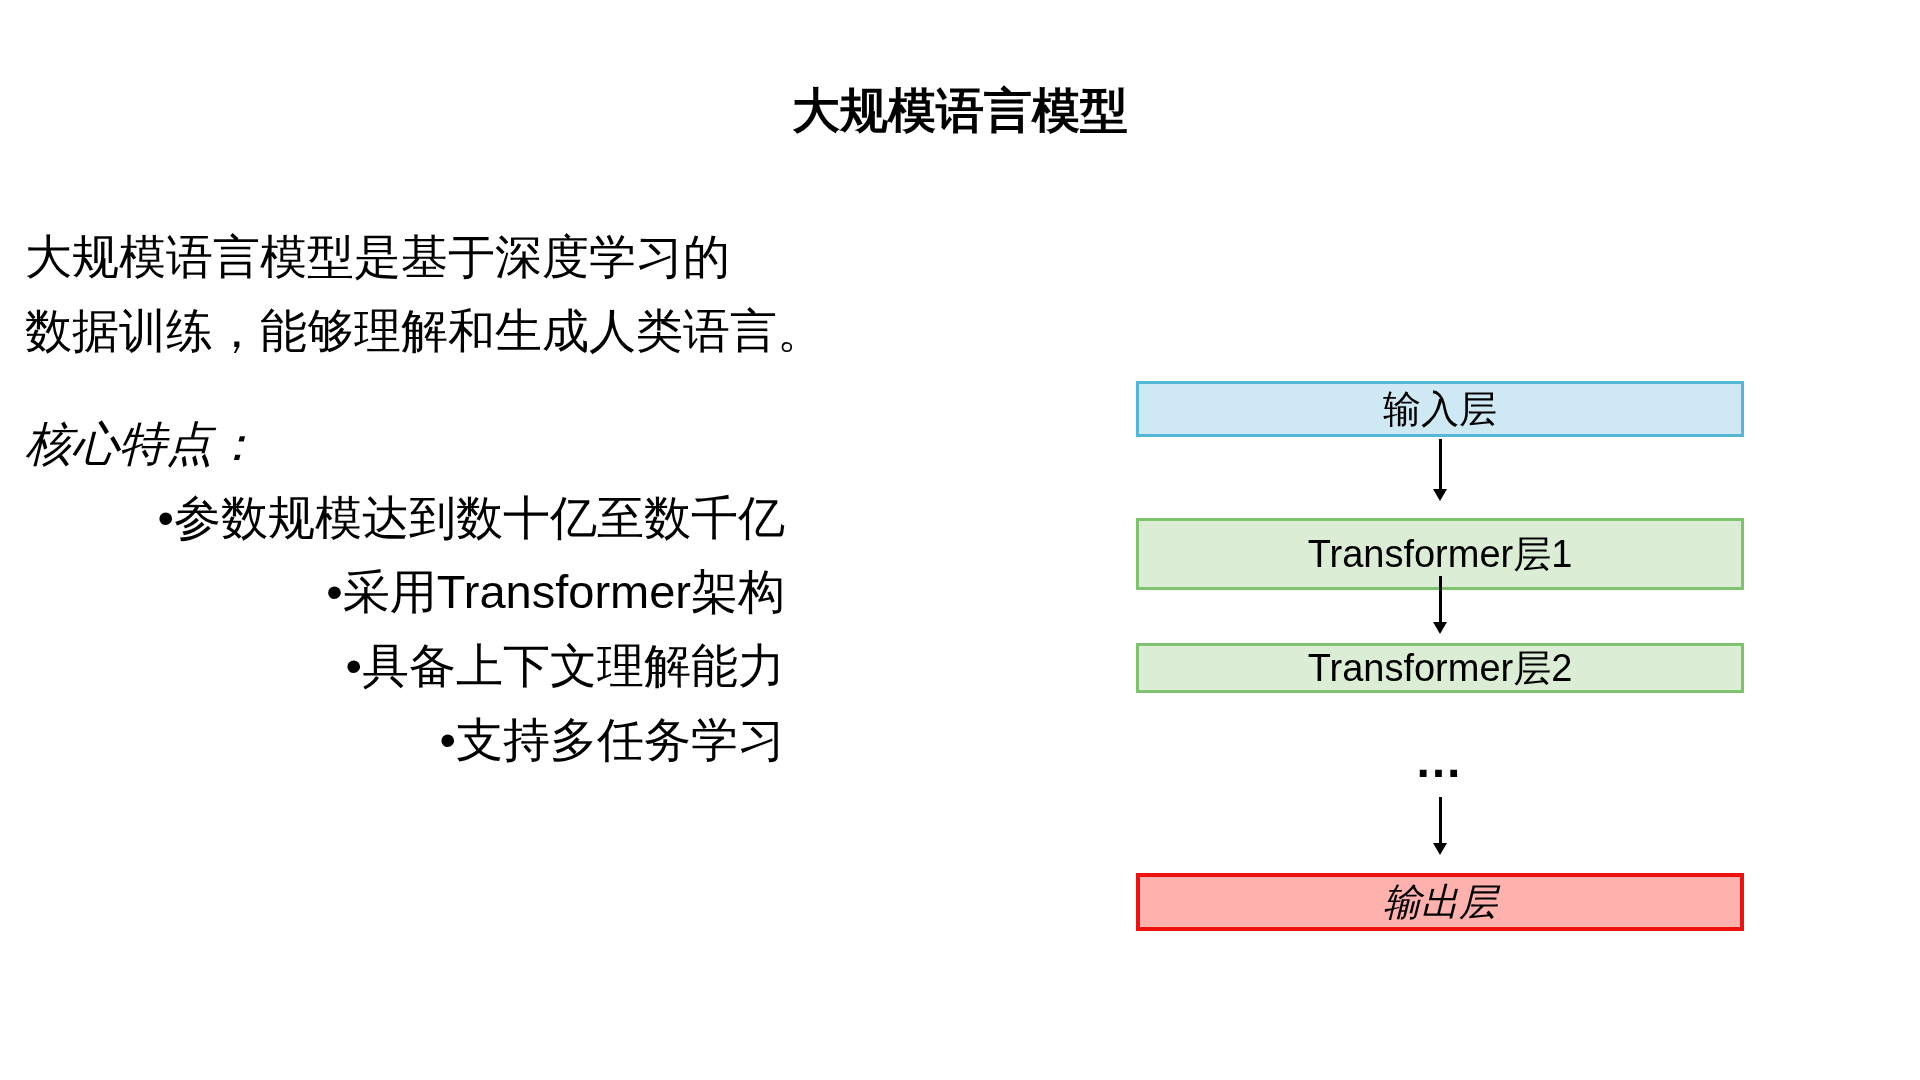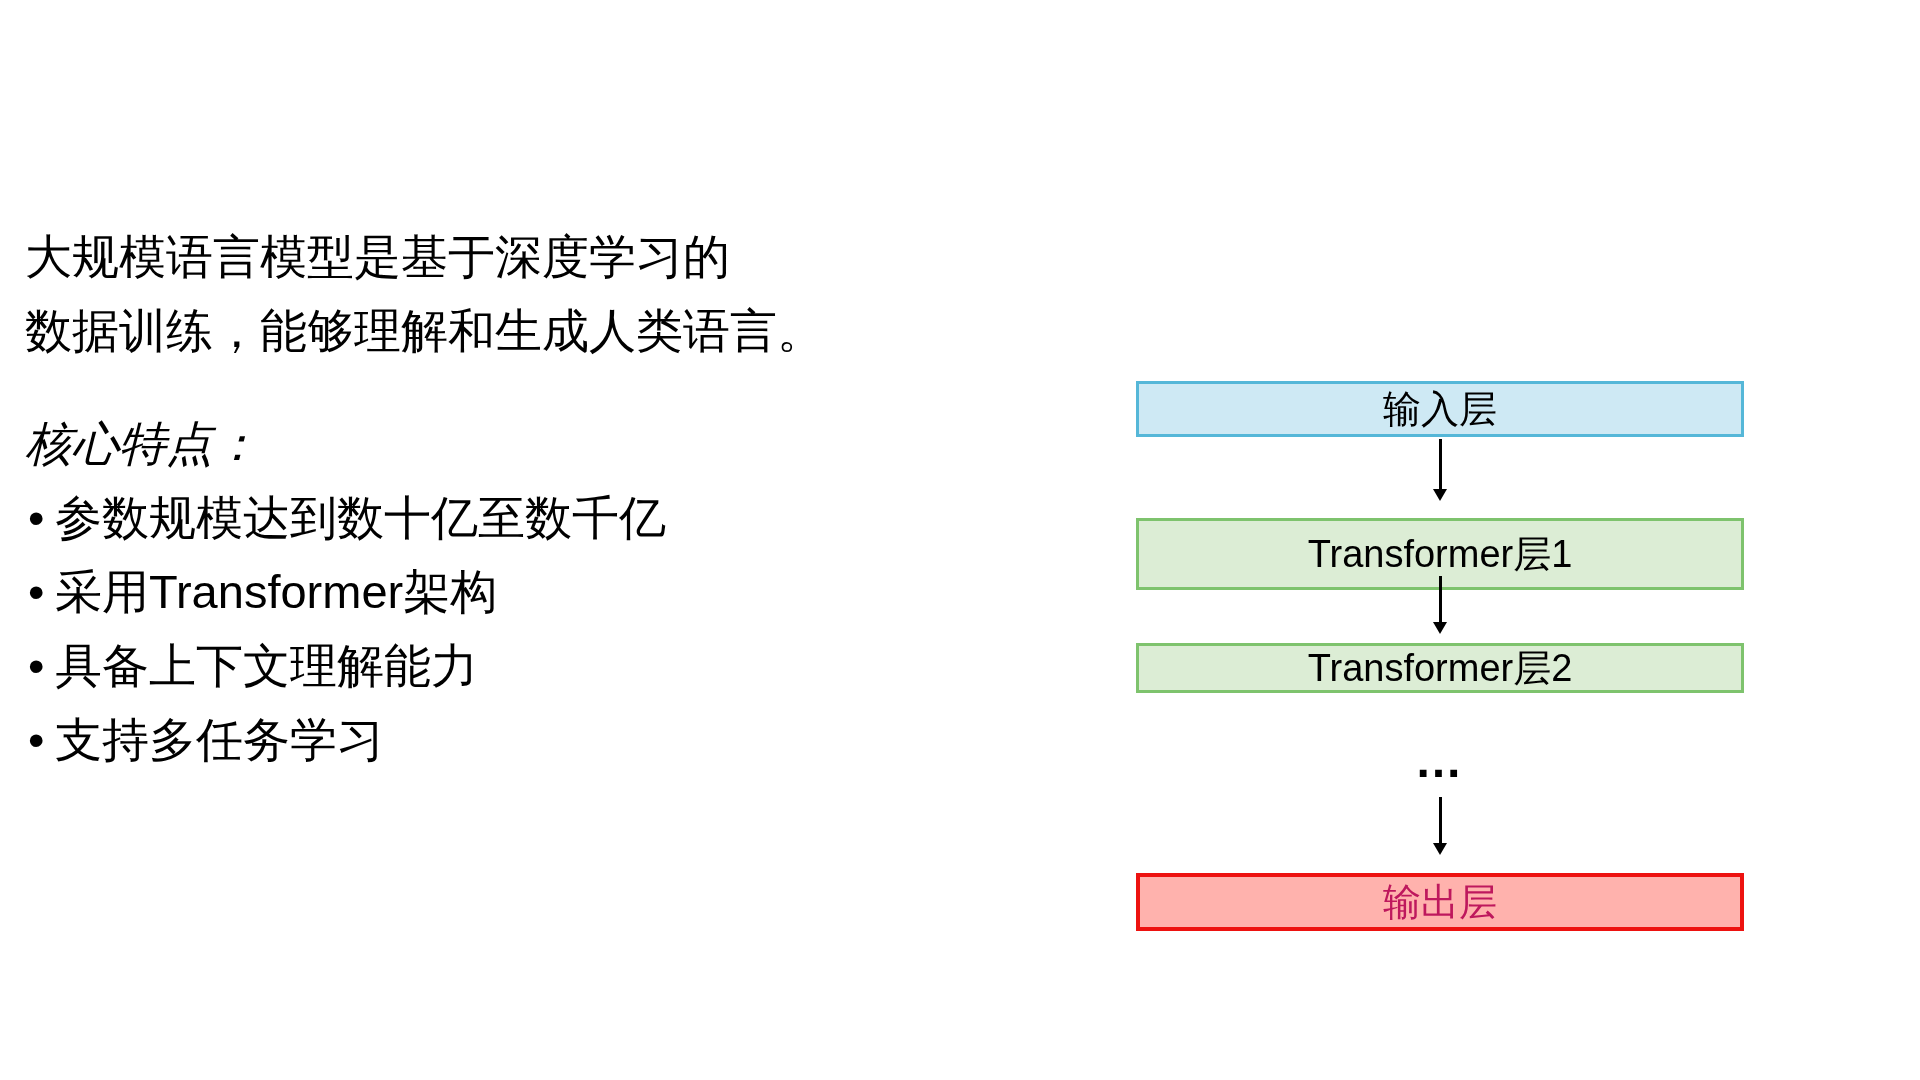--- a/index.html
+++ b/index.html
@@ -42,20 +42,21 @@
     font-style: italic;
   }
   ul.features-list {
     list-style: none;
     margin: 0;
     padding: 0 0 0 3px;
   }
   ul.features-list li {
     line-height: 74px;
     white-space: nowrap;
+    text-align: right;
   }
   ul.features-list li::before {
     content: "\2022";
     display: inline-block;
     width: 27px;
     font-size: 47px;
   }
   .diagram {
     position: absolute;
     left: 1136px;
@@ -114,20 +115,21 @@
     font-weight: 700;
     letter-spacing: 3px;
     line-height: 52px;
   }
 </style>
 </head>
 <body>
 
 <main class="slide">
 
+  <h1 class="page-title">大规模语言模型</h1>
 
   <section class="left-block">
     <div class="intro-line">大规模语言模型是基于深度学习的</div>
     <div class="intro-line">数据训练，能够理解和生成人类语言。</div>
 
     <div class="features-heading">核心特点：</div>
 
     <ul class="features-list">
       <li><span>参数规模达到数十亿至数千亿</span></li>
       <li><span>采用Transformer架构</span></li>
@@ -160,19 +162,19 @@
       <span>Transformer层2</span>
     </div>
 
     <div class="ellipsis">…</div>
 
     <div class="arrow arrow-3">
       <div class="shaft"></div>
       <div class="head"></div>
     </div>
 
-    <div class="node node-output" style="background-color: rgb(255, 178, 173); border-color: rgb(237, 18, 16); color: #be185d;">
+    <div class="node node-output" style="background-color: rgb(255, 178, 173); border-color: rgb(237, 18, 16); color: #000000; font-style: italic;">
       <span>输出层</span>
     </div>
 
   </div>
 
 </main>
 
 </body></html>

